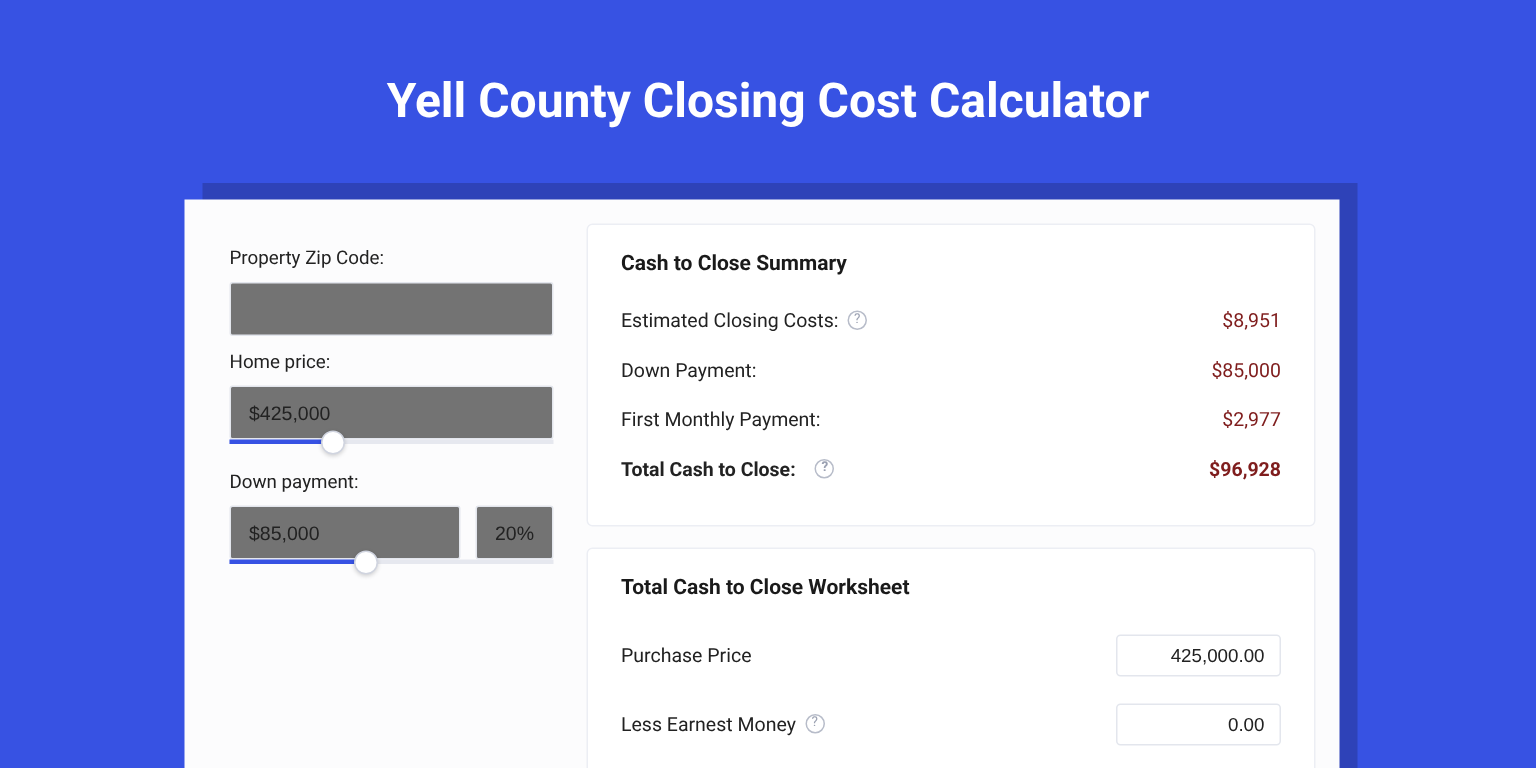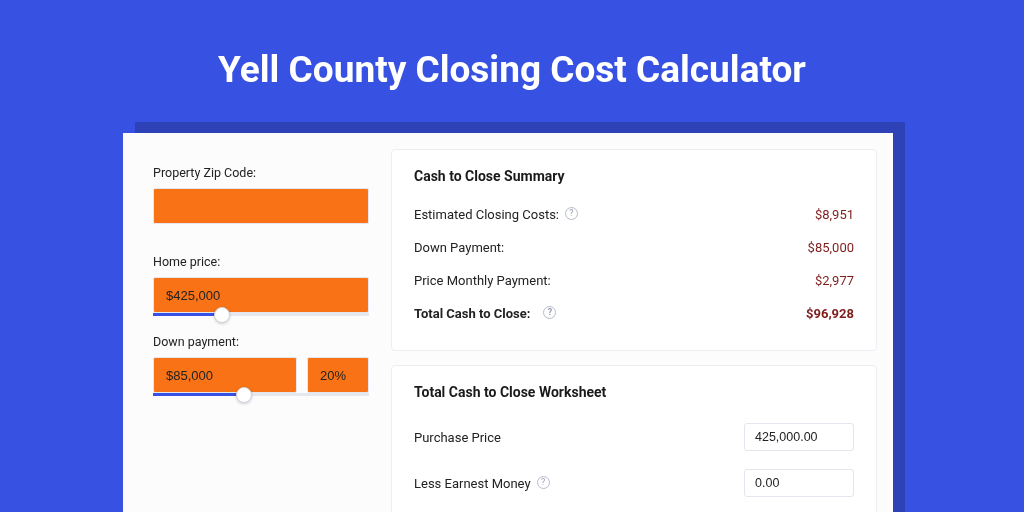--- a/index.html
+++ b/index.html
@@ -2,21 +2,21 @@
 <html><head>
 <meta charset="utf-8">
 <style>
   * { box-sizing: border-box; margin: 0; padding: 0; }
   html, body { width: 1024px; height: 512px; overflow: hidden; font-family: -apple-system, BlinkMacSystemFont, "Segoe UI", Roboto, Arial, sans-serif; }
   body { background: #3752e3; }
 
   .page-title {
     color: #fff;
     text-align: center;
-    font-size: 37px;
+    font-size: 32px;
     font-weight: 700;
     padding-top: 48px;
     padding-bottom: 28px;
   }
 
   .card-shadow {
     position: absolute;
     top: 122px;
     left: 135px;
     width: 770px;
@@ -45,29 +45,29 @@
   }
 
   .field-label {
     font-size: 12.5px;
     color: #222;
     margin-bottom: 8px;
   }
   .input {
     width: 100%;
     height: 36px;
-    background: #f97316;
+    background: #737373;
     border: 1px solid #e3e6ed;
     border-radius: 2px;
     padding: 0 12px;
     font-size: 13px;
     color: #222;
     outline: none;
   }
-  .input-wrap { margin-bottom: 30px; }
+  .input-wrap { margin-bottom: 10px; }
   .slider-wrap { margin-bottom: 18px; }
   .slider-input { width: 100%; }
 
   .slider-track {
     position: relative;
     height: 3px;
     background: #e6e8ef;
     margin-top: 0px;
   }
   .slider-fill {
@@ -81,21 +81,21 @@
     width: 16px; height: 16px;
     border-radius: 50%;
     background: #fff;
     border: 1px solid #d0d4df;
     box-shadow: 0 1px 3px rgba(0,0,0,0.18);
     transform: translate(-50%, -50%);
   }
 
   .dp-row { display: flex; gap: 10px; }
   .dp-row .slider-input { flex: 1; }
-  .dp-pct { width: 62px; }
+  .dp-pct { width: 52px; }
 
   .link { color: #3752e3; text-decoration: none; }
 
   .panel {
     background: #fff;
     border: 1px solid #eceef4;
     border-radius: 4px;
     padding: 18px 22px 20px 22px;
     margin-bottom: 14px;
   }
@@ -126,20 +126,21 @@
     justify-content: center;
     line-height: 1;
   }
 
   .ws-input {
     width: 110px;
     height: 28px;
     background: #fff;
     border: 1px solid #e3e6ed;
     border-radius: 3px;
+    text-align: right;
     padding: 0 10px;
     font-size: 12.5px;
     color: #222;
     outline: none;
   }
 </style>
 </head>
 <body>
 
 <h1 class="page-title">Yell County Closing Cost Calculator</h1>
@@ -194,21 +195,21 @@
 
       <div class="row">
         <span class="lbl">
           <span>Down Payment:</span>
         </span>
         <span class="val">$85,000</span>
       </div>
 
       <div class="row">
         <span class="lbl">
-          <span>Price Monthly Payment:</span>
+          <span>First Monthly Payment:</span>
         </span>
         <span class="val">$2,977</span>
       </div>
 
       <div class="row bold">
         <span class="lbl">
           <span>Total Cash to Close:</span>
           <span class="help">?</span>
         </span>
         <span class="val">$96,928</span>

